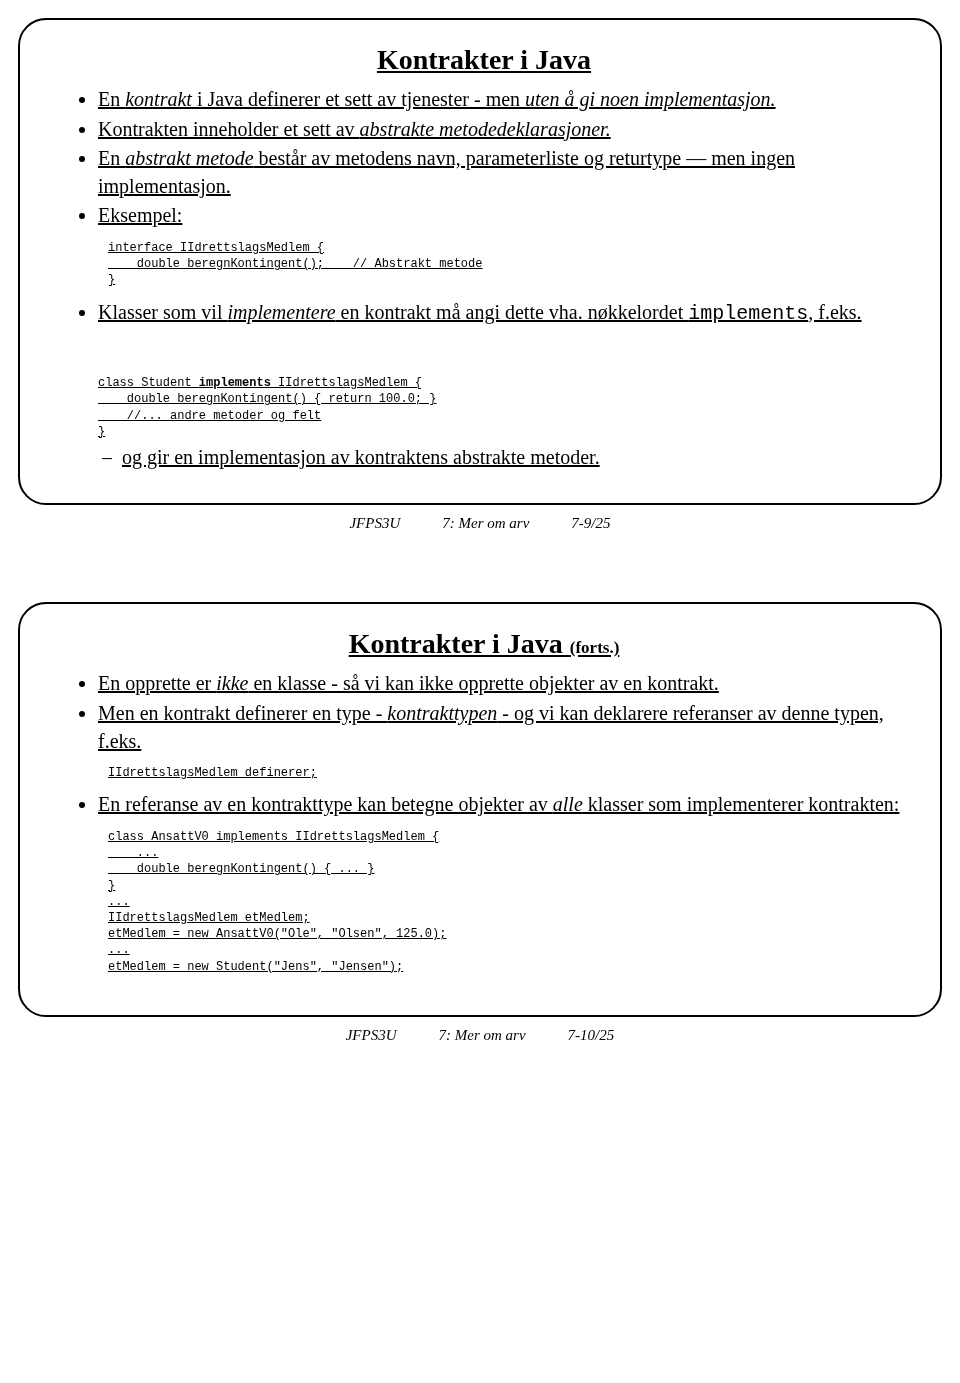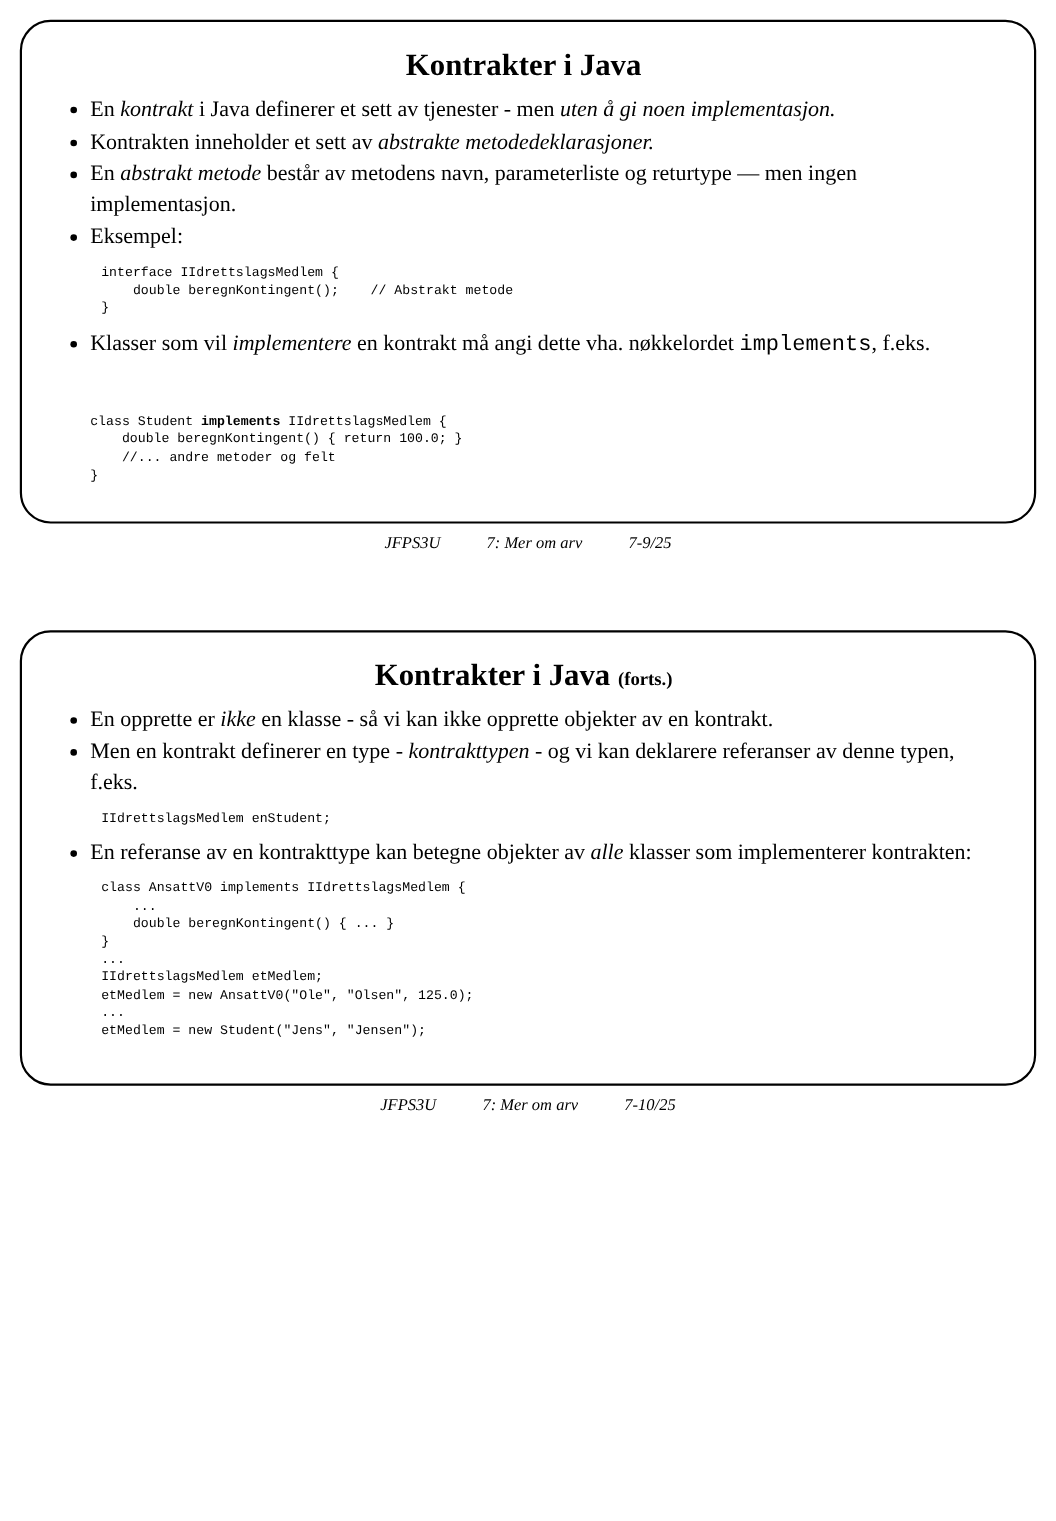--- a/index.html
+++ b/index.html
@@ -11,22 +11,23 @@
   }
   .page {
     width: 960px;
     margin: 0 auto;
     box-sizing: border-box;
     padding: 18px 18px 6px 18px;
   }
   .card {
     border: 2px solid #000;
     border-radius: 28px;
-    padding: 20px 40px 30px 32px;
+    padding: 20px 40px 30px 48px;
     box-sizing: border-box;
+    text-decoration: underline;
   }
   .title {
     text-align: center;
     font-weight: bold;
     font-size: 28px;
     margin: 4px 0 10px 0;
   }
   .subtitle-note {
     font-weight: bold;
     font-size: 17px;
@@ -111,20 +112,23 @@
 
     <ul class="outer">
       <li>
         <span>Klasser som vil </span><em>implementere</em><span> en kontrakt må angi dette vha. nøkkelordet </span><span class="mono-inline">implements</span><span>, f.eks.</span>
 
         <div class="code tight" style="margin-left:0;margin-top:48px;"><span>class Student </span><span class="bold">implements</span><span> IIdrettslagsMedlem {
     double beregnKontingent() { return 100.0; }
     //... andre metoder og felt
 }</span></div>
 
+        <ul class="dash">
+          <li>og gir en implementasjon av kontraktens abstrakte metoder.</li>
+        </ul>
       </li>
     </ul>
   </div>
 
   <div class="footer">
     <span>JFPS3U</span>
     <span>7: Mer om arv</span>
     <span>7-9/25</span>
   </div>
 </div>
@@ -139,21 +143,21 @@
 
     <ul class="outer">
       <li>
         <span>En opprette er </span><em>ikke</em><span> en klasse - så vi kan ikke opprette objekter av en kontrakt.</span>
       </li>
       <li>
         <span>Men en kontrakt definerer en type - </span><em>kontrakttypen</em><span> - og vi kan deklarere referanser av denne typen, f.eks.</span>
       </li>
     </ul>
 
-    <div class="code">IIdrettslagsMedlem enStudent;</div>
+    <div class="code">IIdrettslagsMedlem definerer;</div>
 
     <ul class="outer">
       <li>
         <span>En referanse av en kontrakttype kan betegne objekter av </span><em>alle</em><span> klasser som implementerer kontrakten:</span>
       </li>
     </ul>
 
     <div class="code">class AnsattV0 implements IIdrettslagsMedlem {
     ...
     double beregnKontingent() { ... }

